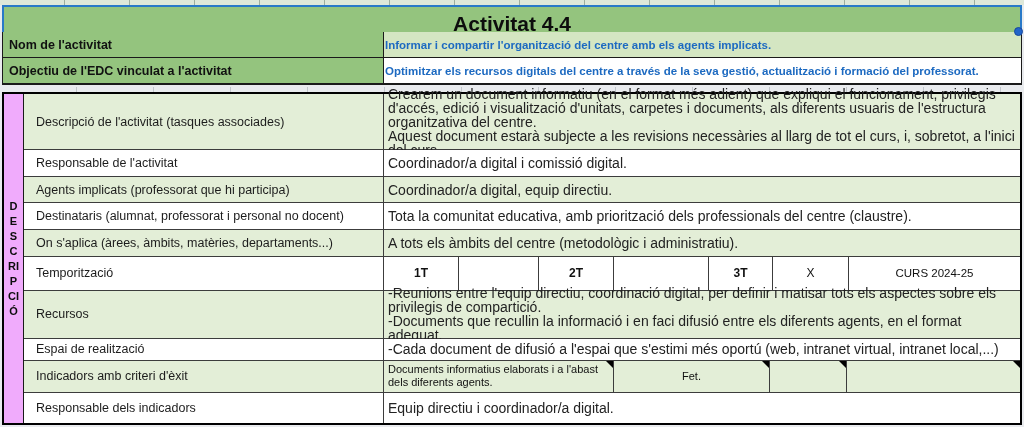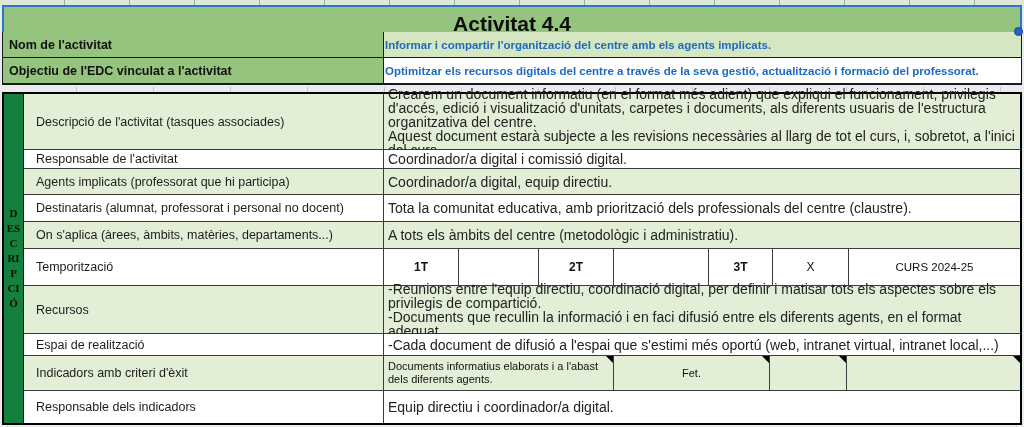--- a/index.html
+++ b/index.html
@@ -33,22 +33,22 @@
   .row-obj { top:58px; height:27px; border-bottom:2px solid #1a1a1a; }
   .row-obj .hdr-value { background:#ffffff; }
 
   
   .block-gap { position:absolute; left:0; top:87px; width:1024px; height:5px;
     background:repeating-linear-gradient(90deg, transparent 0 76px, #c3c7cc 76px 77px), #e9ebee; }
 
   
   .main-block { position:absolute; left:2px; top:92px; width:1020px; height:333px;
     border:2px solid #000; display:flex; background:#fff; }
-  .side-col { width:20px; background:#15803d; border-right:1px solid #1a1a1a;
-    display:flex; align-items:center; justify-content:center;font-family:Liberation Serif, serif; }
+  .side-col { width:20px; background:#f0abfc; border-right:1px solid #1a1a1a;
+    display:flex; align-items:center; justify-content:center; }
   .side-text { width:14px; font-size:11px; font-weight:bold; color:#0d0d0d;
     line-height:15px; text-align:center; word-break:break-all; }
   .rows-col { flex:1; display:flex; flex-direction:column; }
 
   .m-row { display:flex; border-bottom:1px solid #3c3c3c; }
   .m-row:last-child { border-bottom:none; }
   .m-label { width:360px; border-right:1px solid #3c3c3c; display:flex; align-items:center;
     padding-left:12px; font-size:12.5px; color:#1c1c1c; }
   .m-value { flex:1; display:flex; align-items:center; padding:8px 4px;
     font-size:14px; color:#222; line-height:14px; white-space:pre-line; }
@@ -63,21 +63,21 @@
   .note-tri { position:absolute; top:0; right:0; width:0; height:0;
     border-top:7px solid #000; border-left:7px solid transparent; }
   .ind-c1 { width:230px; font-size:11px; justify-content:flex-start; text-align:left;
     padding:2px 4px; line-height:13px; }
   .ind-c2 { width:156px; font-size:11px; }
   .ind-c3 { width:77px; }
   .ind-c4 { flex:1; }
   .t-c1 { width:75px; } .t-c2 { width:80px; } .t-c3 { width:75px; } .t-c4 { width:95px; }
   .t-c5 { width:64px; } .t-c6 { width:76px; } .t-c7 { flex:1; font-size:11.5px; }
 
-  .h-desc { height:56px; } .h-resp { height:19px; } .h-agents { height:26px; }
+  .h-desc { height:56px; } .h-resp { height:27px; } .h-agents { height:26px; }
   .h-dest { height:27px; } .h-ons { height:27px; } .h-temp { height:37px; }
   .h-rec { height:48px; } .h-espai { height:22px; } .h-ind { height:35px; }
   .h-respi { flex:1; }
 </style>
 </head>
 <body>
 
 <div class="sheet">
 
   <div class="top-sliver"></div>

